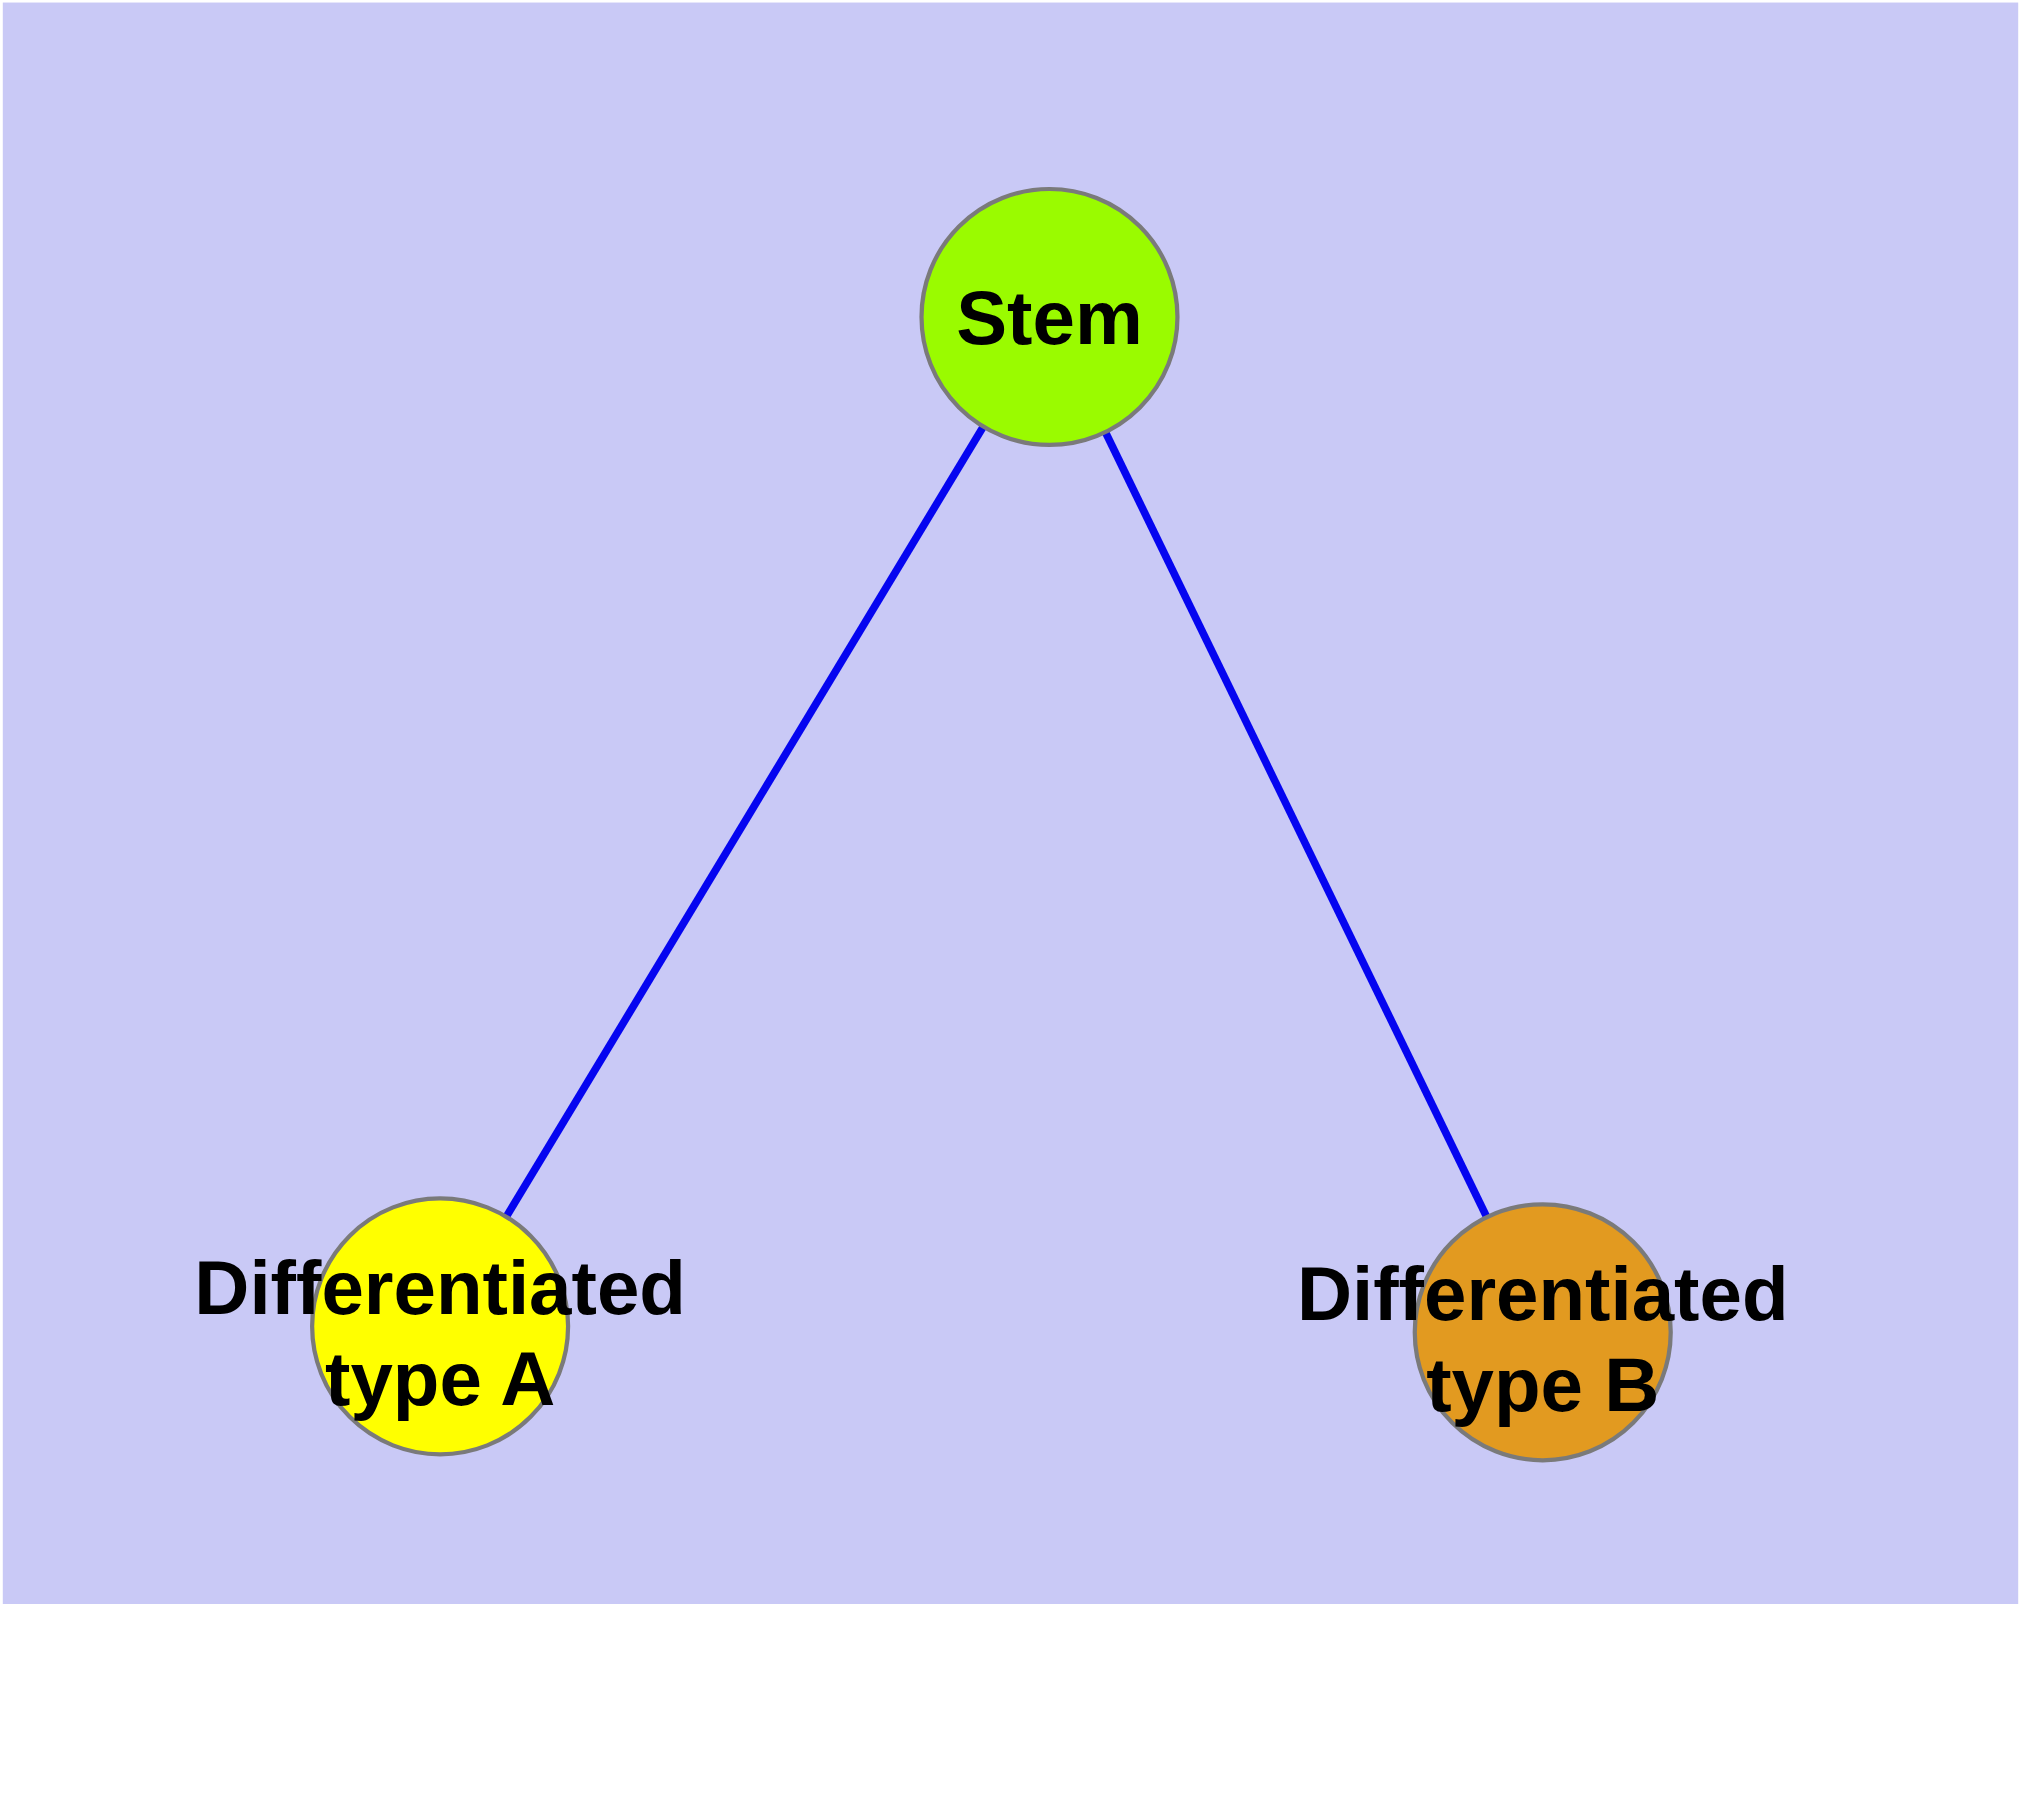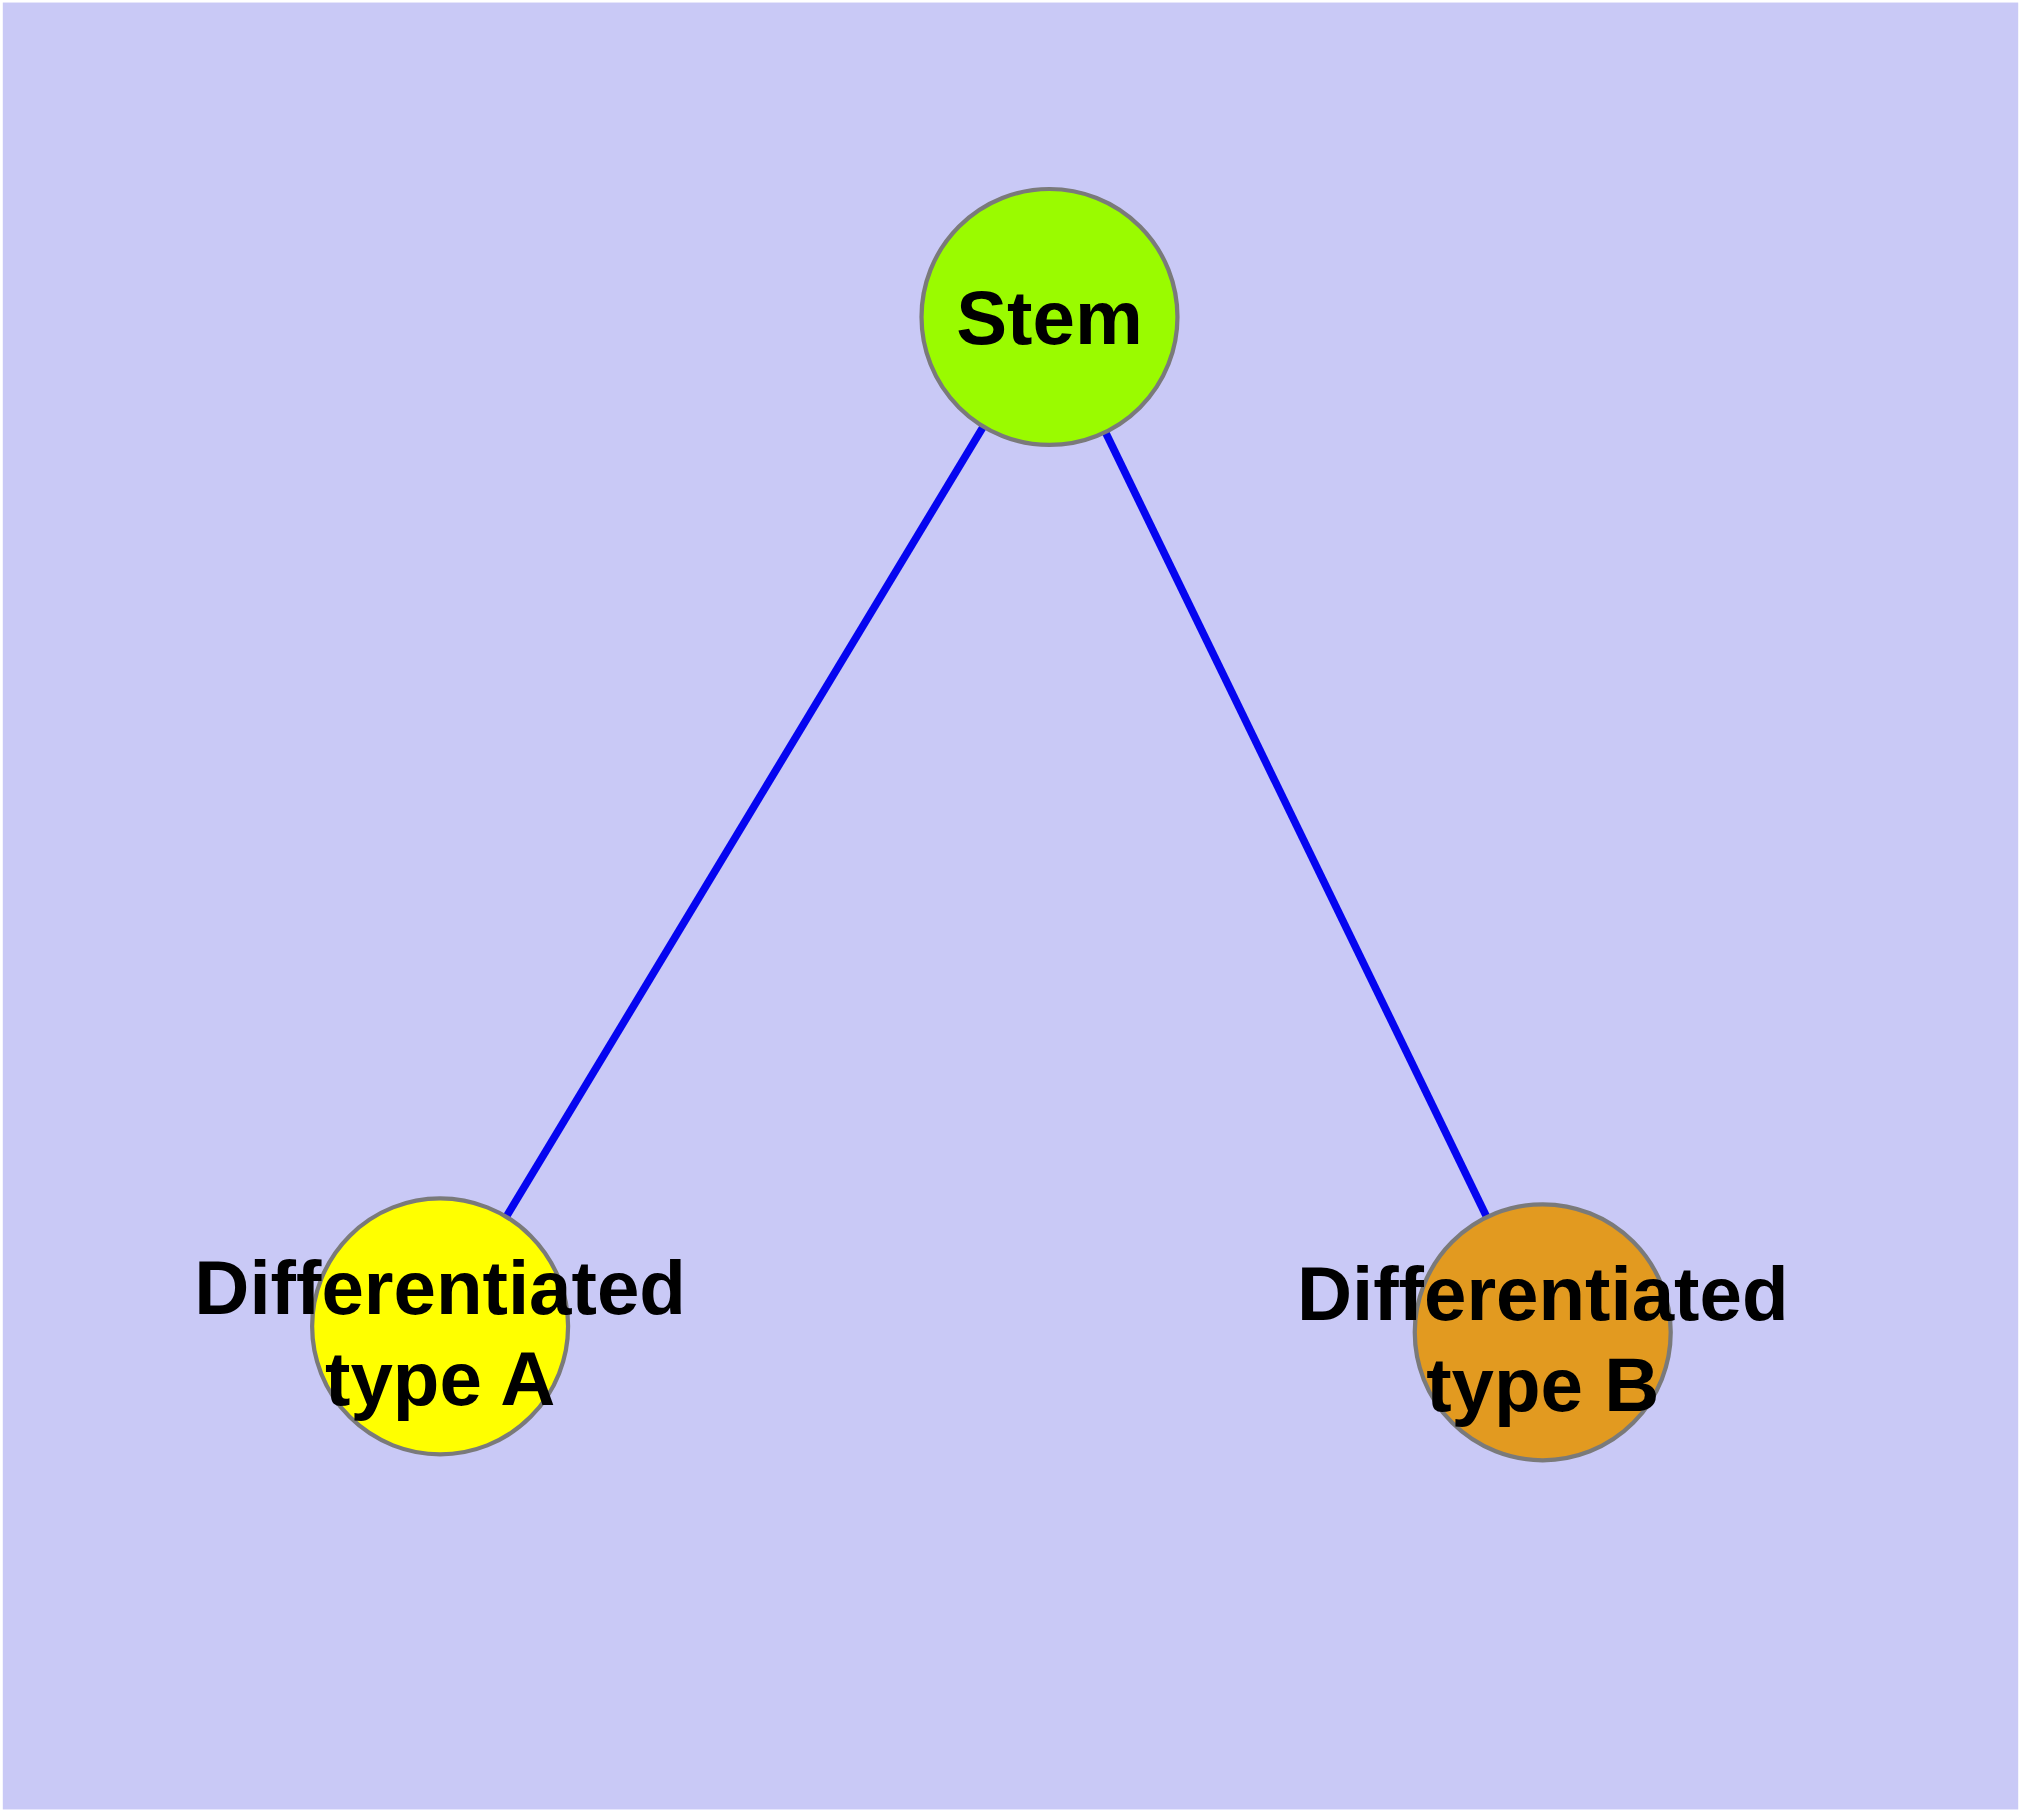--- a/index.html
+++ b/index.html
@@ -4,21 +4,21 @@
 <style>
   html, body {
     margin: 0;
     padding: 0;
     background: #ffffff;
     font-family: "Liberation Sans", sans-serif;
   }
   .page {
     position: relative;
     width: 2021px;
-    height: 1812px;
+    height: 1604px;
     background: #ffffff;
     overflow: hidden;
   }
   svg { display: block; }
   .node-label {
     font-family: "Liberation Sans", sans-serif;
     font-weight: bold;
     font-size: 90px;
   }
   .edge { fill: none; }

